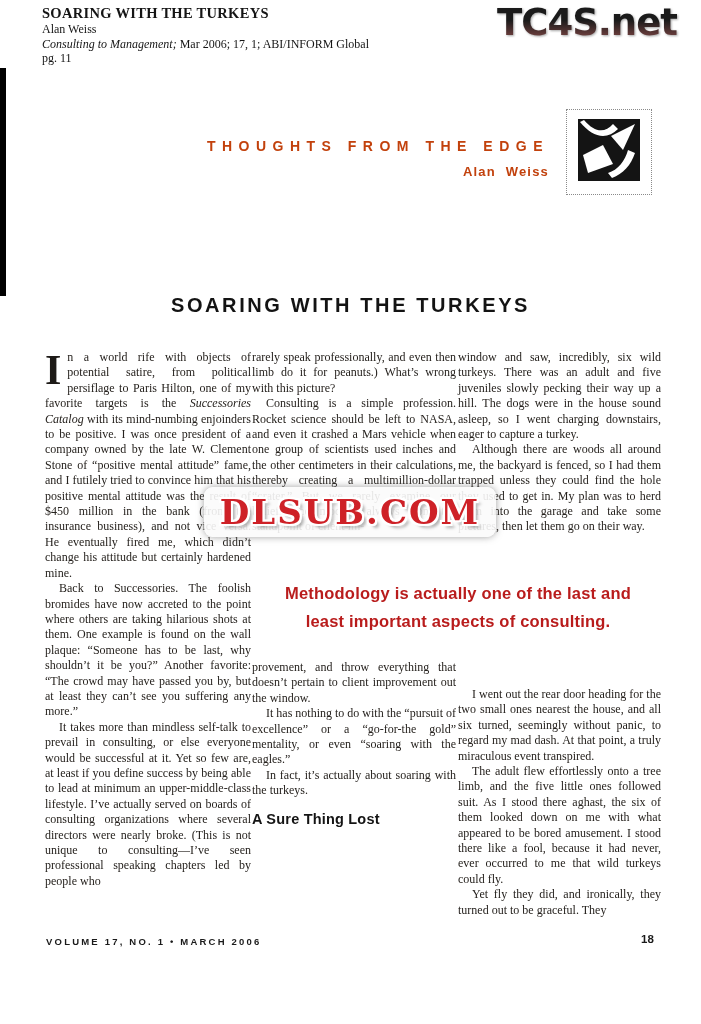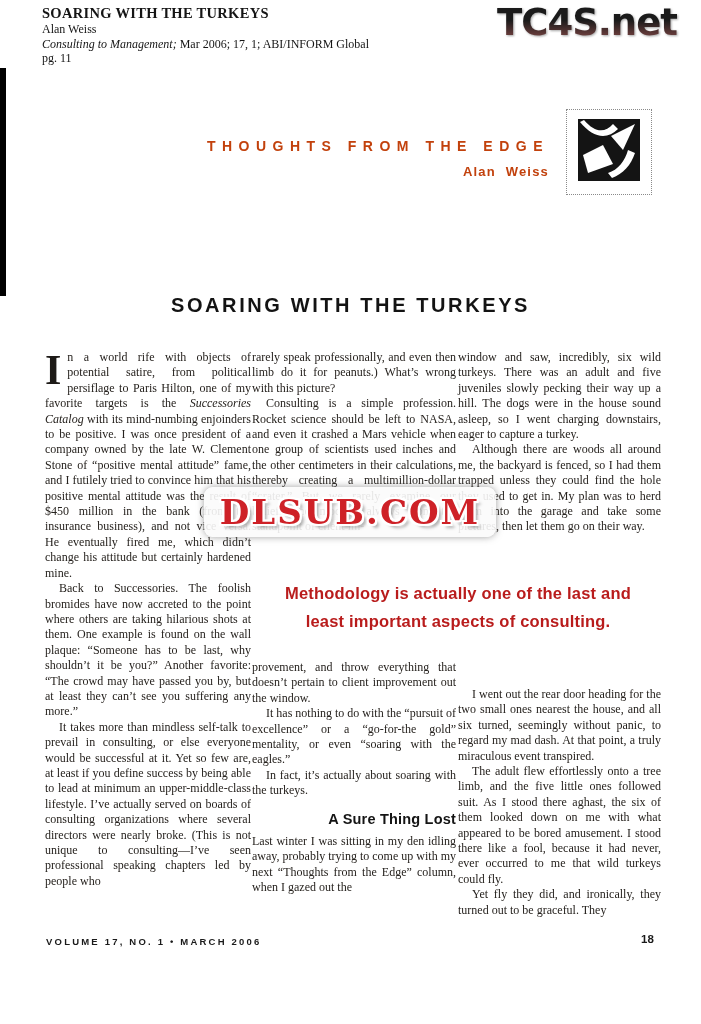--- a/index.html
+++ b/index.html
@@ -48,21 +48,21 @@
   .col p.noindent { text-indent: 0; }
   .col-1 { left: 45px;  top: 350px; width: 206px; }
   .col-2a { left: 252px; top: 350px; width: 204px; }
   .col-3a { left: 458px; top: 350px; width: 203px; }
   .col-2b { left: 252px; top: 660px; width: 204px; }
   .col-3b { left: 458px; top: 660px; width: 203px; margin-top: 27px; }
   .dropcap { float: left; font-size: 42px; line-height: 36px; font-weight: bold;
     padding: 2px 6px 0 0; color: #1d1a17; }
   .subhead { font-family: "Liberation Sans", sans-serif; font-weight: bold; font-size: 14.5px;
     letter-spacing: .2px; color: #141414; margin: 13px 0 7px 0 !important; text-indent: 0 !important;
-    text-align: right; }
+    text-align: left; }
 
   
   .pull-quote { position: absolute; left: 256px; top: 579px; width: 404px; text-align: center; }
   .pull-quote span { display: inline-block; max-width: 372px;
     font-family: "Liberation Sans", sans-serif; font-weight: bold;
     font-size: 16.5px; line-height: 28px; color: #b91c1c; letter-spacing: .2px; }
 
   
   .wm-dlsub { position: absolute; left: 204px; top: 487px; width: 292px; height: 50px;
     display: flex; align-items: center; justify-content: center;
@@ -148,21 +148,20 @@
 
   <div class="pull-quote">
     <span>Methodology is actually one of the last and least important aspects of consulting.</span>
   </div>
 
   <div class="col col-2b">
     <p class="noindent">provement, and throw everything that doesn’t pertain to client improvement out the window.</p>
     <p>It has nothing to do with the “pursuit of excellence” or a “go-for-the gold” mentality, or even “soaring with the eagles.”</p>
     <p>In fact, it’s actually about soaring with the turkeys.</p>
     <p class="subhead">A Sure Thing Lost</p>
-    <p class="noindent">Last winter I was sitting in my den idling away, probably trying to come up with my next “Thoughts from the Edge” column, when I gazed out the</p>
   </div>
 
   <div class="col col-3b">
     <p>I went out the rear door heading for the two small ones nearest the house, and all six turned, seemingly without panic, to regard my mad dash. At that point, a truly miraculous event transpired.</p>
     <p>The adult flew effortlessly onto a tree limb, and the five little ones followed suit. As I stood there aghast, the six of them looked down on me with what appeared to be bored amusement. I stood there like a fool, because it had never, ever occurred to me that wild turkeys could fly.</p>
     <p>Yet fly they did, and ironically, they turned out to be graceful. They</p>
   </div>
 
   <div class="wm-dlsub">
     <span>DLSUB.COM</span>

